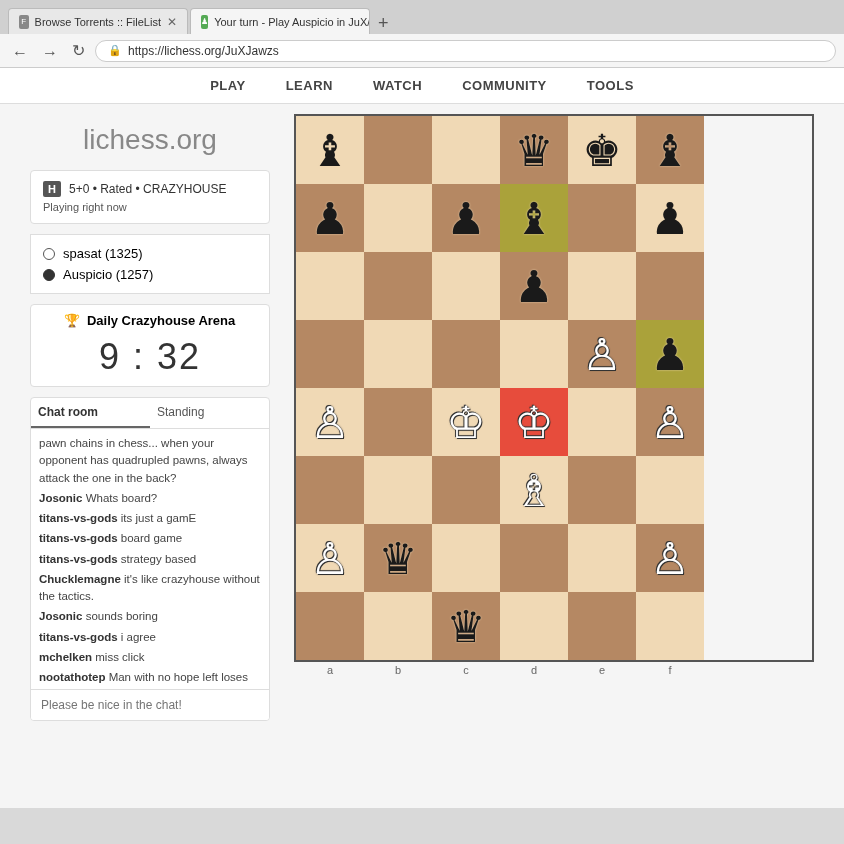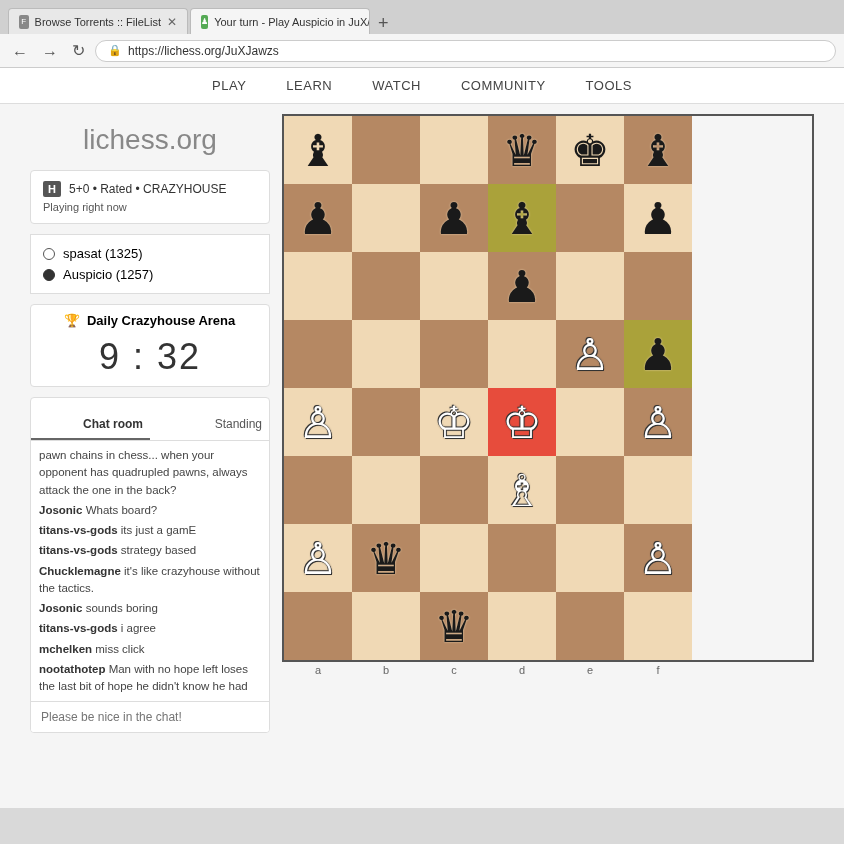--- a/index.html
+++ b/index.html
@@ -66,29 +66,29 @@
       border-bottom: 1px solid #ddd;
       display: flex;
       justify-content: center;
       gap: 40px;
       padding: 10px 0;
       font-size: 13px;
     }
     .site-nav a {
       text-decoration: none;
       color: #444;
-      font-weight: normal;
+      font-weight: bold;
       letter-spacing: 0.5px;
     }
 
     
     .main-content {
       display: flex;
       padding: 10px 30px;
-      gap: 12px;
+      gap: 24px;
       height: calc(100% - 44px);
     }
 
     
     .left-panel { width: 240px; flex-shrink: 0; }
     .site-logo {
       font-size: 28px;
       color: #888;
       text-align: center;
       padding: 10px 0 14px;
@@ -170,24 +170,23 @@
       overflow: hidden;
     }
     .chat-tabs {
       display: flex;
       border-bottom: 1px solid #ddd;
     }
     .chat-tab {
       flex: 1;
       padding: 7px;
       font-size: 12px;
-      text-align: right;
+      text-align: left;
       cursor: pointer;
       color: #555;
-      margin-top: 12px;
     }
     .chat-tab.active {
       font-weight: bold;
       color: #333;
       border-bottom: 2px solid #666;
     }
     .chat-messages {
       height: 260px;
       overflow-y: auto;
       padding: 6px 8px;
@@ -325,20 +324,23 @@
           <div class="chat-msg">
             <span class="chat-text">pawn chains in chess... when your opponent has quadrupled pawns, always attack the one in the back?</span>
           </div>
           <div class="chat-msg">
             <span class="chat-user">Josonic </span><span class="chat-text">Whats board?</span>
           </div>
           <div class="chat-msg">
             <span class="chat-user">titans-vs-gods </span><span class="chat-text">its just a gamE</span>
           </div>
           <div class="chat-msg">
+            <span class="chat-user">titans-vs-gods </span><span class="chat-text">board game</span>
+          </div>
+          <div class="chat-msg">
             <span class="chat-user">titans-vs-gods </span><span class="chat-text">strategy based</span>
           </div>
           <div class="chat-msg">
             <span class="chat-user">Chucklemagne </span><span class="chat-text">it's like crazyhouse without the tactics.</span>
           </div>
           <div class="chat-msg">
             <span class="chat-user">Josonic </span><span class="chat-text">sounds boring</span>
           </div>
           <div class="chat-msg">
             <span class="chat-user">titans-vs-gods </span><span class="chat-text">i agree</span>

